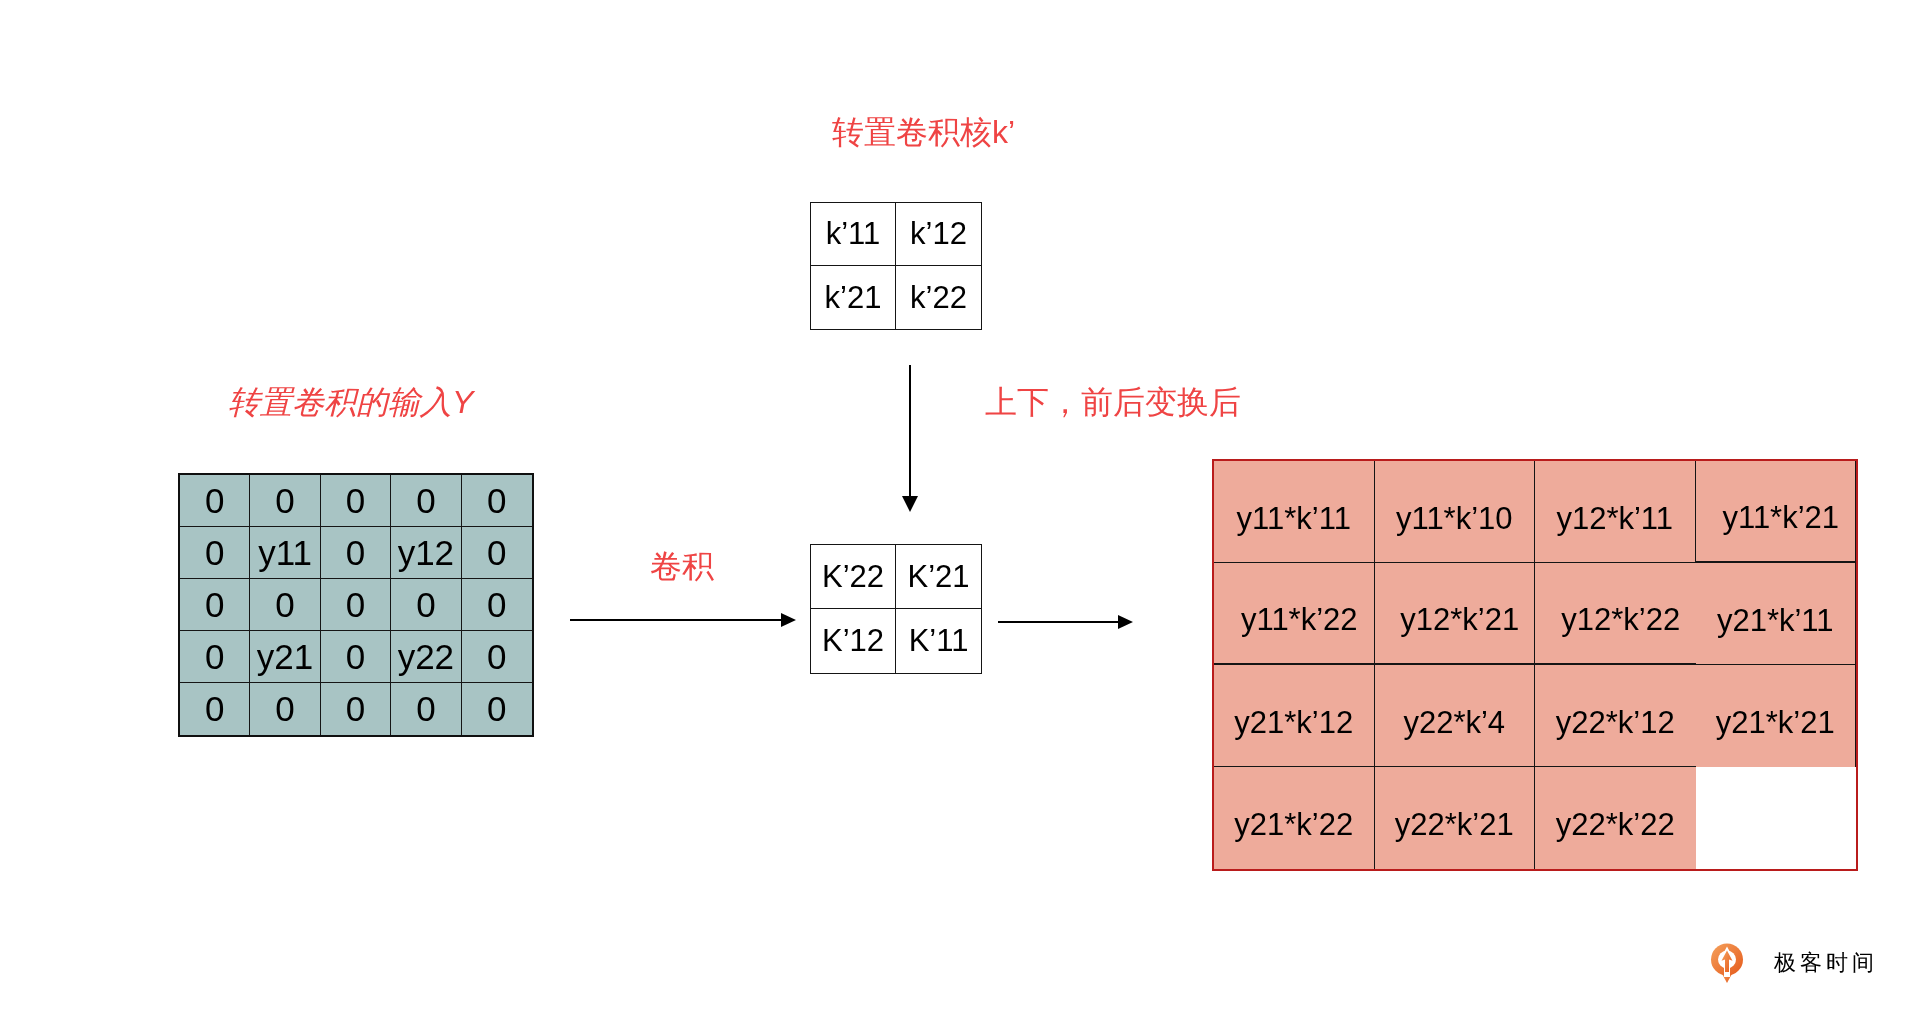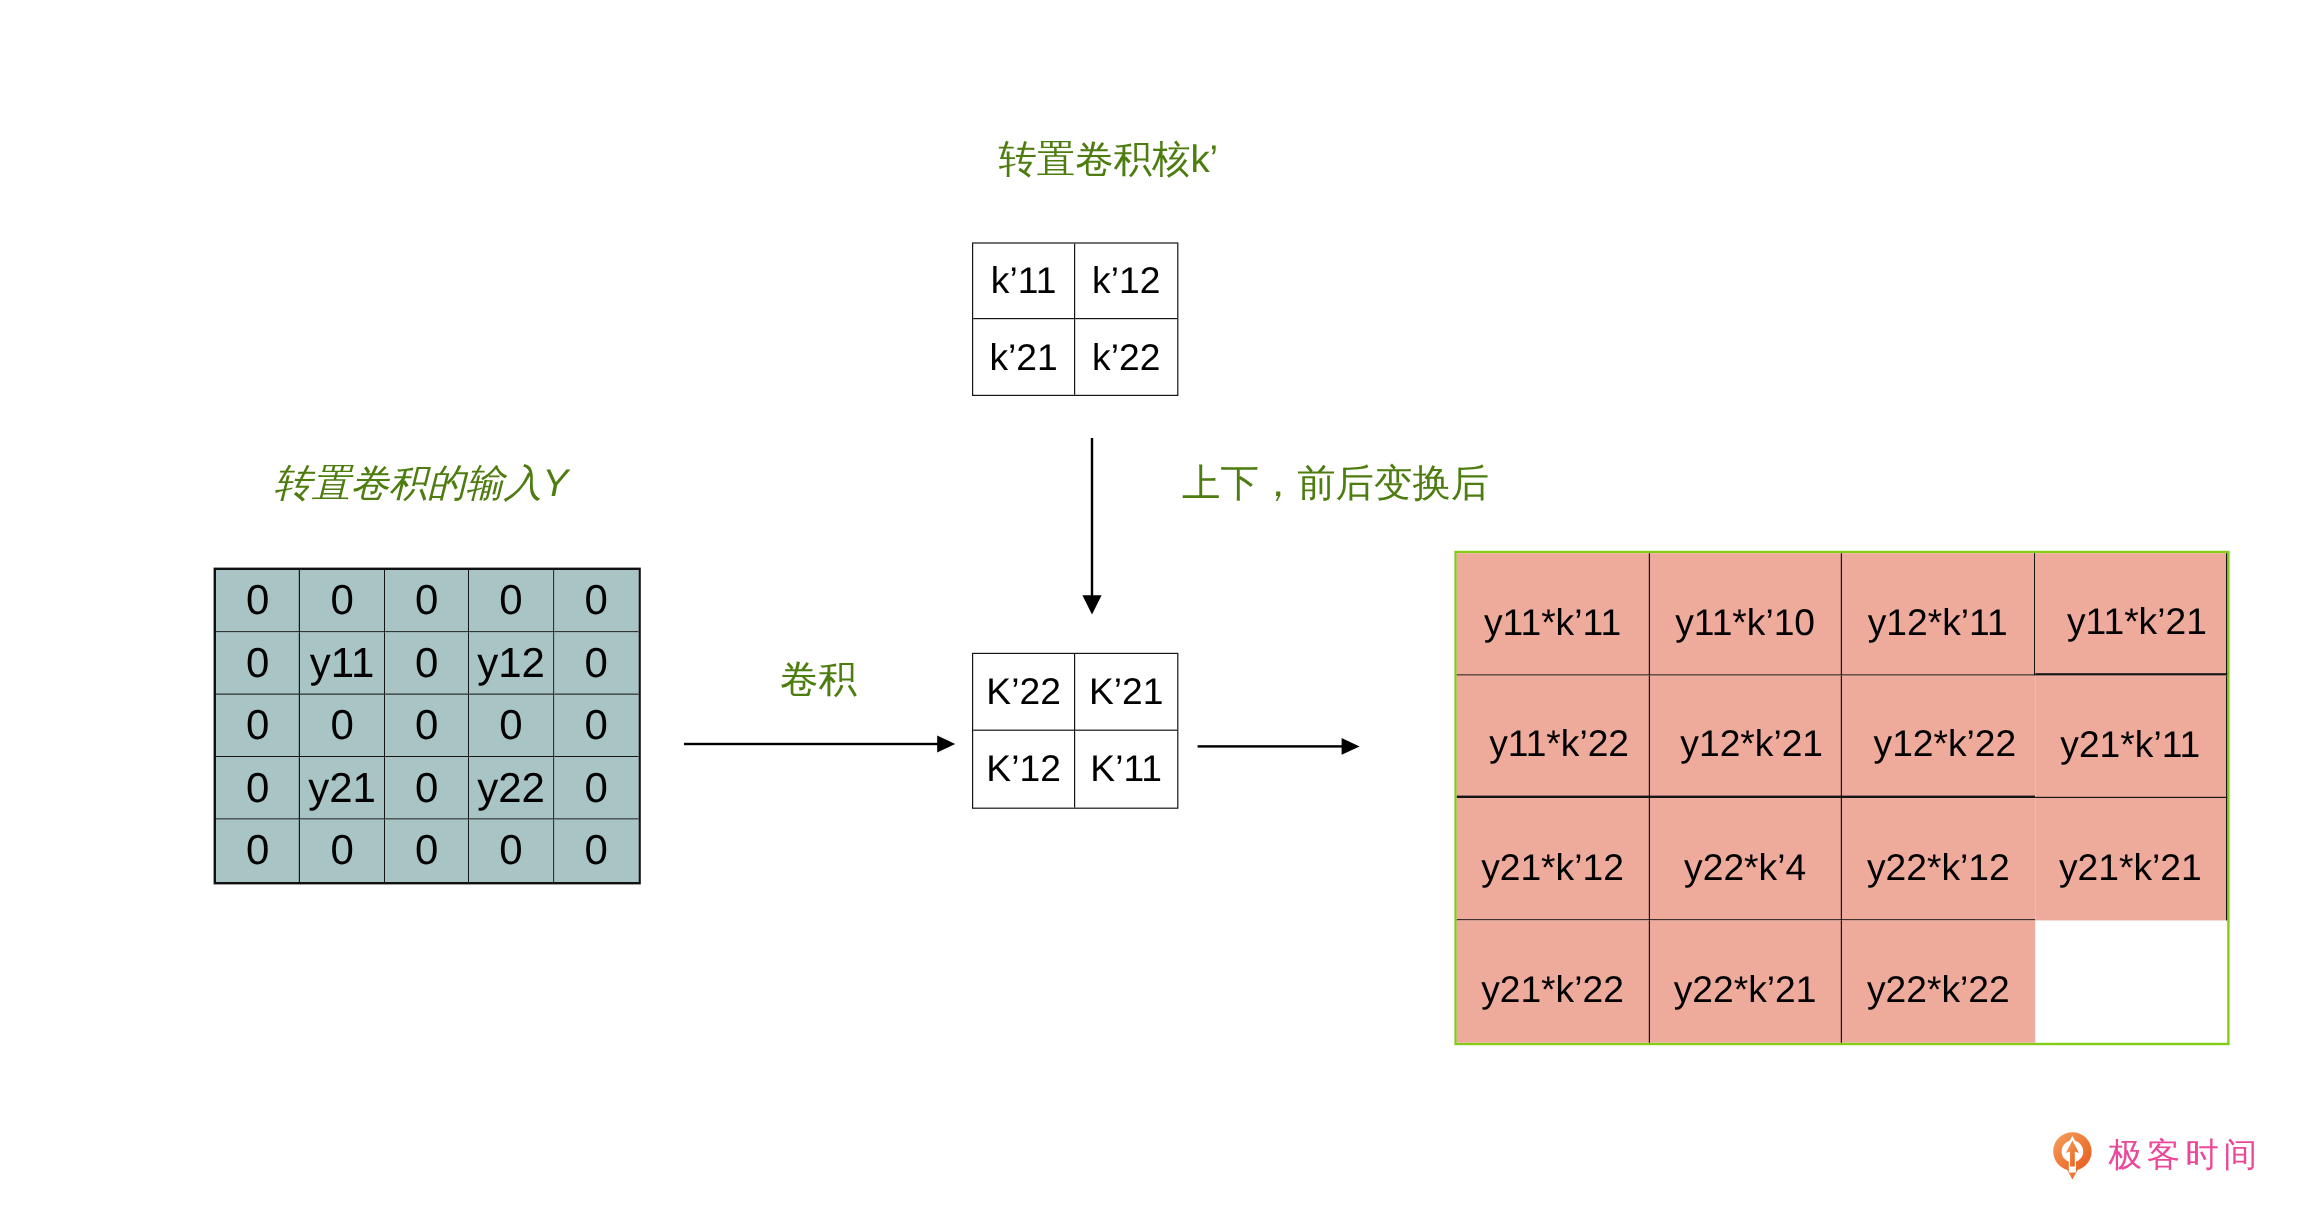--- a/index.html
+++ b/index.html
@@ -14,21 +14,21 @@
     overflow: hidden;
     font-family: "Liberation Sans", "DejaVu Sans", sans-serif;
     color: #000;
   }
 
   .diagram-label {
     position: absolute;
     font-size: 32px;
     line-height: 1.15;
     white-space: nowrap;
-    color: #4d7c0f;
+    color: #ef4444;
   }
 
   
   .tbl {
     position: absolute;
     display: inline-grid;
     box-sizing: content-box;
     background: #fff;
   }
   .tbl .cell {
@@ -62,21 +62,21 @@
     grid-template-columns: repeat(5, 70.4px);
     grid-template-rows: repeat(5, 52px);
     border: 2px solid #101010;
     font-size: 35px;
   }
   .input-tbl .cell { background: var(--input-fill, #a8c4c4); }
   .output-tbl {
     left: 1212px; top: 459px;
     grid-template-columns: repeat(4, 160.5px);
     grid-template-rows: repeat(4, 102px);
-    border: 2px solid #84cc16;
+    border: 2px solid #b91c1c;
     font-size: 31px;
   }
   .output-tbl .cell { background: var(--output-fill, #eeab9b); padding-top: 14px; }
   .output-tbl .cell.thick { border-bottom-width: 2px; padding-left: 11px; }
 
   
   .arrow-line-h {
     position: absolute;
     height: 2.5px;
     background: #000;
@@ -102,24 +102,24 @@
   }
 
   
   .logo {
     position: absolute;
     left: 1708px; top: 942px;
     display: flex;
     align-items: center;
   }
   .logo-text {
-    margin-left: 11px;
-    font-size: 28px;
+    margin-left: 28px;
+    font-size: 22px;
     letter-spacing: 4px;
-    color: #ec4899;
+    color: #000000;
     white-space: nowrap;
   }
 </style>
 </head>
 <body style="--input-fill: #a8c4c4; --output-fill: #eeab9b;">
 
 <div class="diagram-label" style="left:832px; top:114px;">转置卷积核k’</div>
 
 <div class="diagram-label" style="left:228px; top:384px;font-style:italic;">转置卷积的输入Y</div>
 

